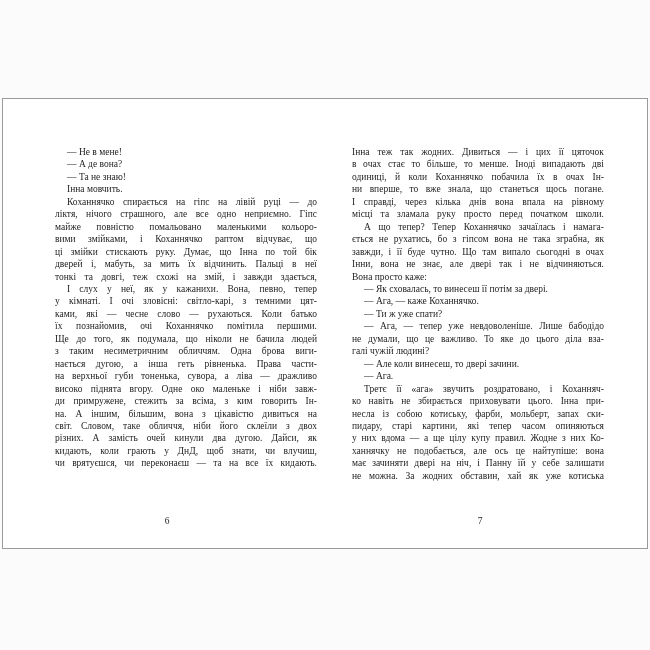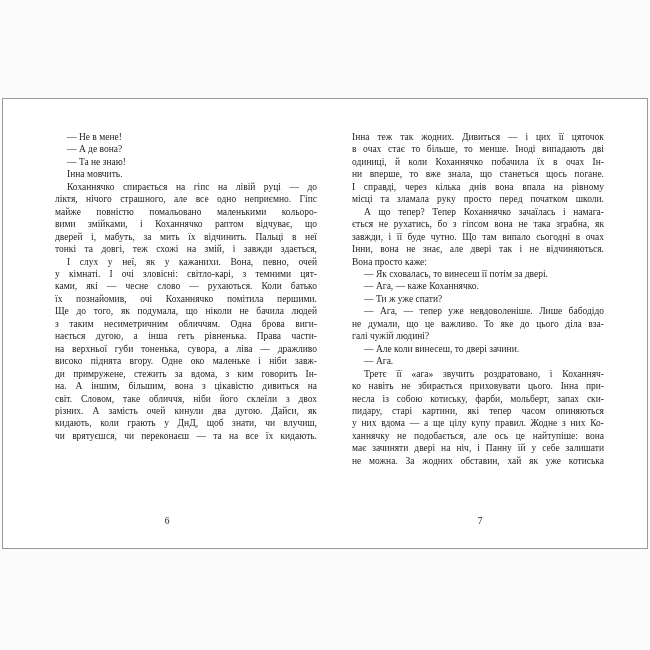--- a/index.html
+++ b/index.html
@@ -8,21 +8,21 @@
     background:#fbfbfb;
     font-family:"Liberation Serif","DejaVu Serif",serif;
   }
   .stage{position:relative;width:650px;height:650px;overflow:hidden;}
   .book{
     position:absolute;left:2px;top:98px;width:646px;height:451px;
     box-sizing:border-box;background:#ffffff;
     border:1.5px solid #9a9a9a;
   }
   .text-col{
-    position:absolute;top:131px;
+    position:absolute;top:146px;
     font-size:9.5px;line-height:12.45px;
     color:#1d1d1d;
     letter-spacing:0px;
   }
   .text-col.left{left:55px;width:262px;}
   .text-col.right{left:352px;width:252px;}
   .ln{text-align:justify;text-align-last:justify;white-space:normal;}
   .ln.short{text-align:left;text-align-last:left;}
   .ln.ind{padding-left:12px;}
   .folio{
@@ -39,32 +39,33 @@
   <div class="book"></div>
   <div class="text-col left">
       <div class="ln ind short">— Не в мене!</div>
       <div class="ln ind short">— А де вона?</div>
       <div class="ln ind short">— Та не знаю!</div>
       <div class="ln ind short">Інна мовчить.</div>
       <div class="ln ind">Коханнячко спирається на гіпс на лівій руці — до</div>
       <div class="ln">ліктя, нічого страшного, але все одно неприємно. Гіпс</div>
       <div class="ln">майже повністю помальовано маленькими кольоро-</div>
       <div class="ln">вими змійками, і Коханнячко раптом відчуває, що</div>
+      <div class="ln">ці змійки стискають руку. Думає, що Інна по той бік</div>
       <div class="ln">дверей і, мабуть, за мить їх відчинить. Пальці в неї</div>
       <div class="ln">тонкі та довгі, теж схожі на змій, і завжди здається,</div>
-      <div class="ln ind">І слух у неї, як у кажанихи. Вона, певно, очей</div>
+      <div class="ln ind">І слух у неї, як у кажанихи. Вона, певно, тепер</div>
       <div class="ln">у кімнаті. І очі зловісні: світло-карі, з темними цят-</div>
       <div class="ln">ками, які — чесне слово — рухаються. Коли батько</div>
       <div class="ln">їх познайомив, очі Коханнячко помітила першими.</div>
       <div class="ln">Ще до того, як подумала, що ніколи не бачила людей</div>
       <div class="ln">з таким несиметричним обличчям. Одна брова виги-</div>
       <div class="ln">нається дугою, а інша геть рівненька. Права части-</div>
       <div class="ln">на верхньої губи тоненька, сувора, а ліва — дражливо</div>
       <div class="ln">високо піднята вгору. Одне око маленьке і ніби завж-</div>
-      <div class="ln">ди примружене, стежить за вдома, з ким говорить Ін-</div>
+      <div class="ln">ди примружене, стежить за всіма, з ким говорить Ін-</div>
       <div class="ln">на. А іншим, більшим, вона з цікавістю дивиться на</div>
       <div class="ln">світ. Словом, таке обличчя, ніби його склеїли з двох</div>
       <div class="ln">різних. А замість очей кинули два дугою. Дайси, як</div>
       <div class="ln">кидають, коли грають у ДнД, щоб знати, чи влучиш,</div>
       <div class="ln">чи врятуєшся, чи переконаєш — та на все їх кидають.</div>
     </div>
   <div class="text-col right">
       <div class="ln">Інна теж так жодних. Дивиться — і цих її цяточок</div>
       <div class="ln">в очах стає то більше, то менше. Іноді випадають дві</div>
       <div class="ln">одиниці, й коли Коханнячко побачила їх в очах Ін-</div>

